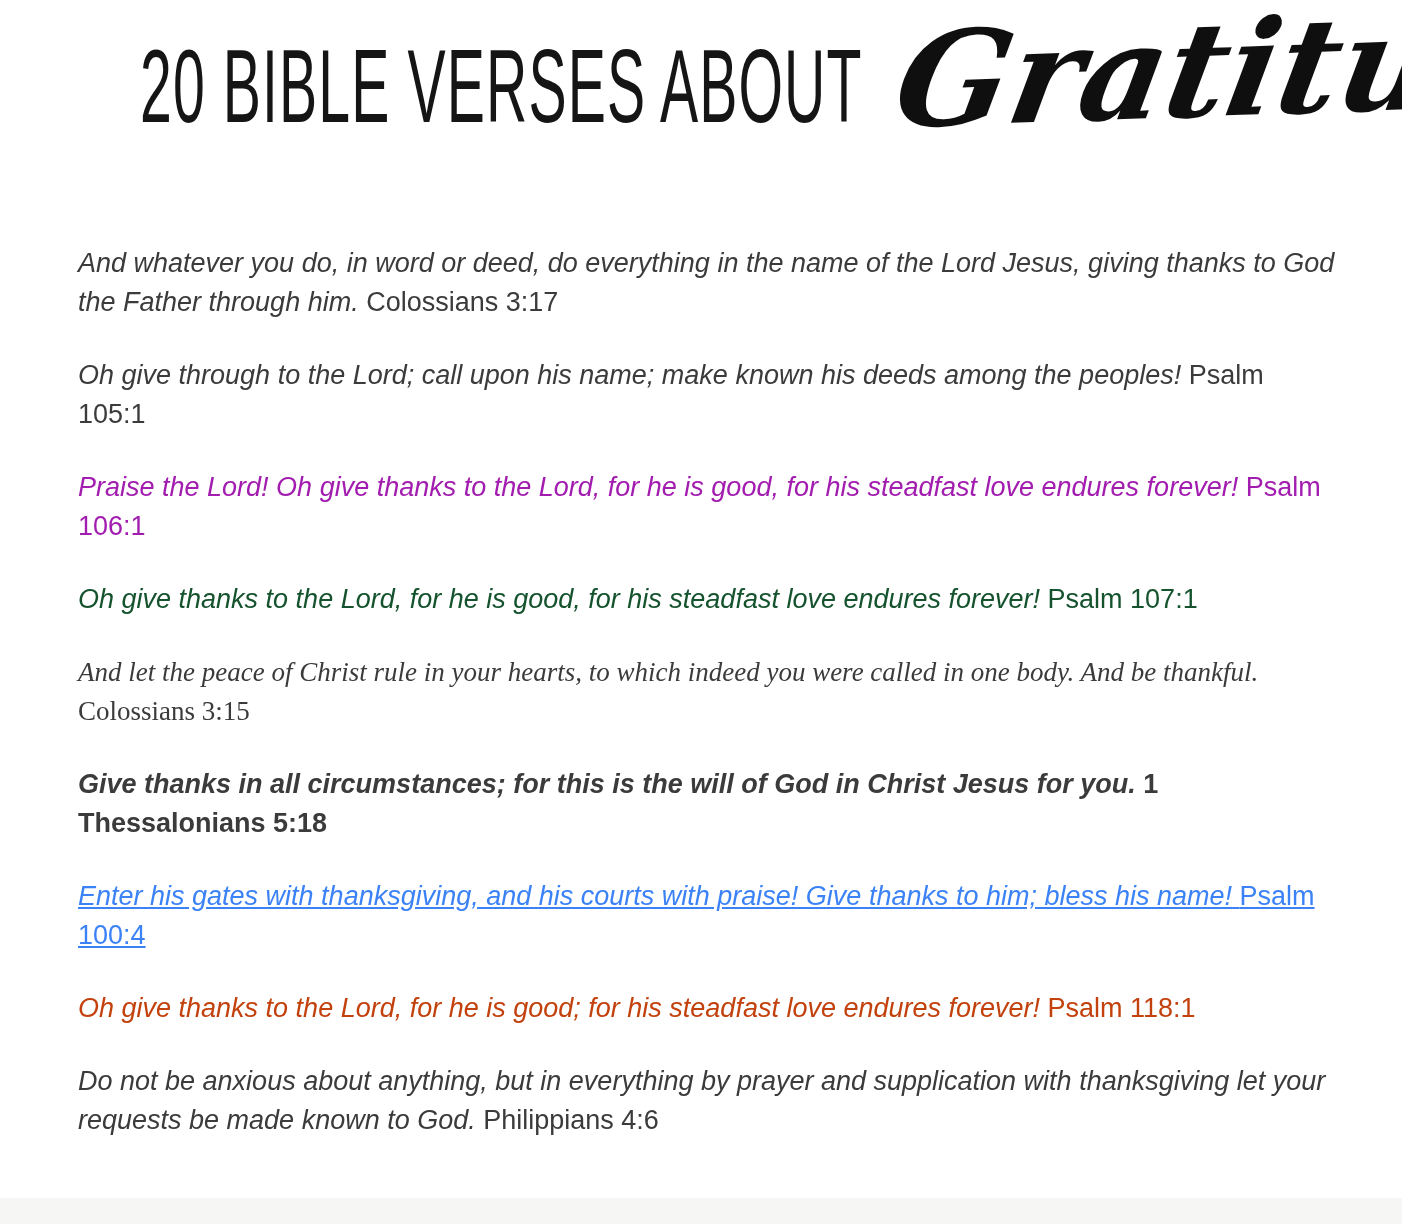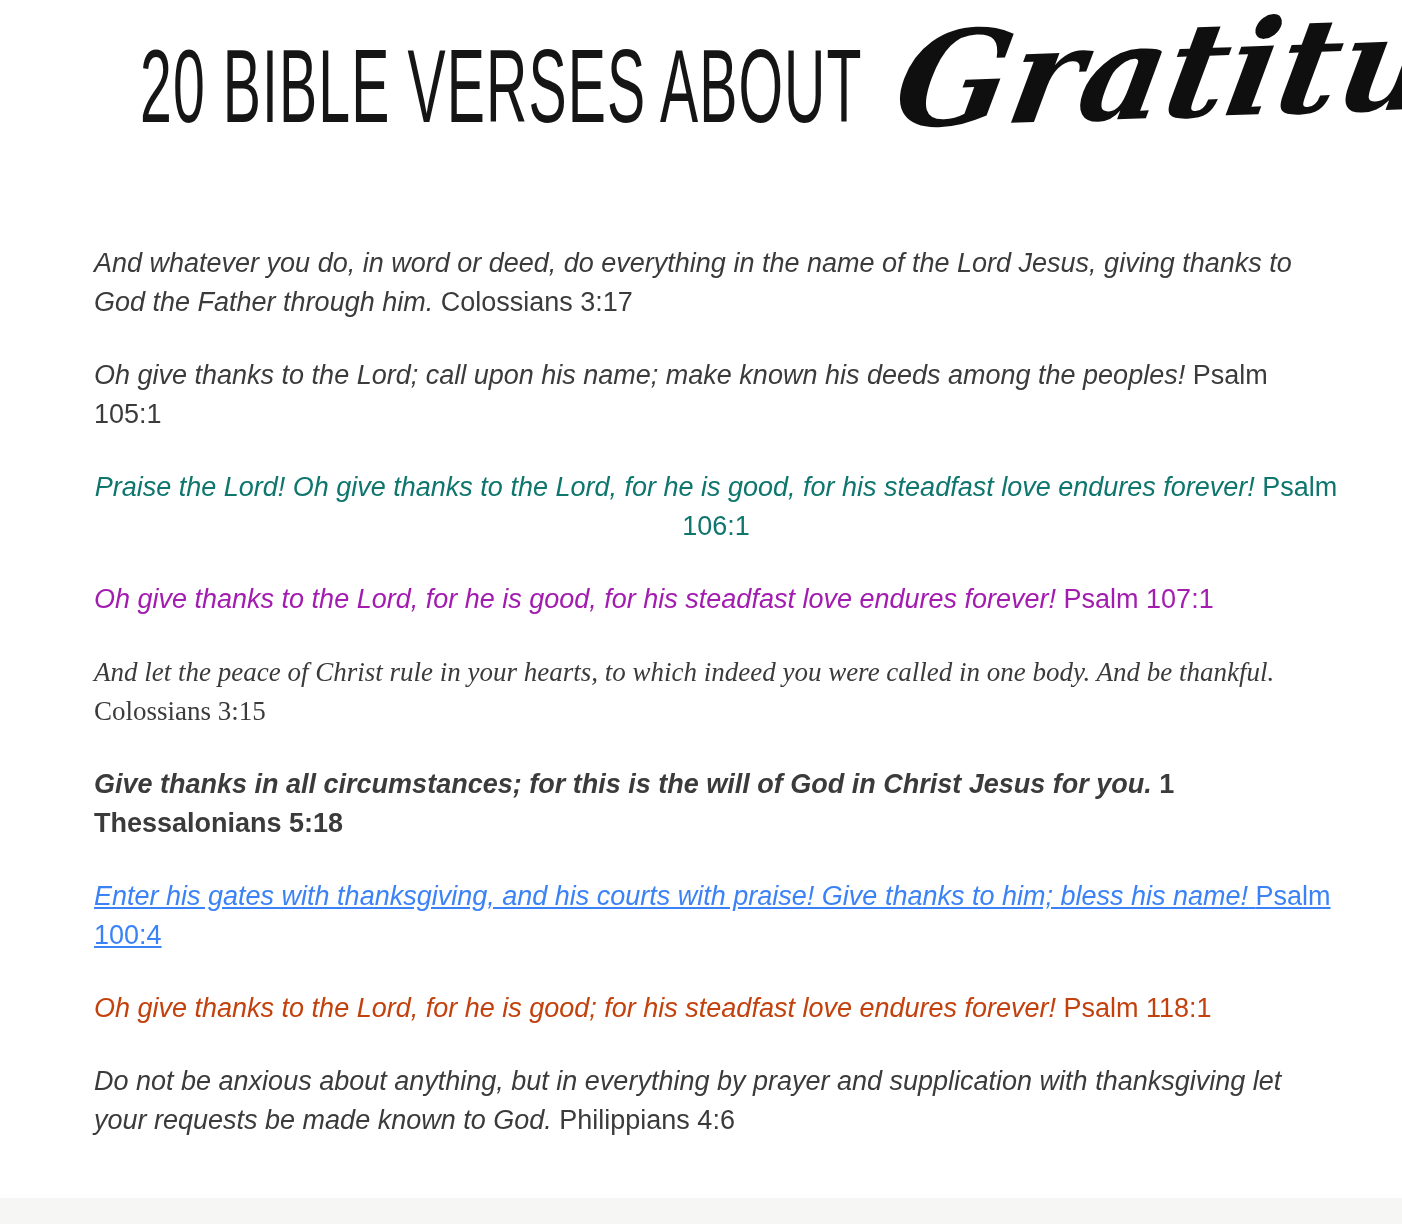--- a/index.html
+++ b/index.html
@@ -47,21 +47,20 @@
     color: #0f0f0f;
     white-space: nowrap;
     font-family: "DejaVu Serif", cursive;
     transform: skewX(-12deg) rotate(-2deg);
     transform-origin: left bottom;
   }
 
   
   .verses {
     padding: 0 56px 0 78px;
-    margin-left: 16px;
   }
   .verse {
     font-size: 27px;
     line-height: 39px;
     color: #3b3b3b;
     margin: 0 0 34px 0;
   }
   .verse-text {
     font-style: italic;
   }
@@ -83,23 +82,23 @@
 
 <div class="page" style="background: rgb(255, 255, 255);">
 
   <div class="header">
     <span class="title-main" style="color: rgb(21, 21, 21);">20 BIBLE VERSES ABOUT</span>
     <span class="title-script">Gratitude</span>
   </div>
 
   <div class="verses">
     <p class="verse" style="color: rgb(59, 59, 59);"><span class="verse-text">And whatever you do, in word or deed, do everything in the name of the Lord Jesus, giving thanks to God the Father through him.</span> <span class="verse-ref">Colossians 3:17</span></p>
-    <p class="verse" style="color: rgb(59, 59, 59);"><span class="verse-text">Oh give thanks to the Lord; call upon his name; make known his deeds among the peoples!</span> <span class="verse-ref">Psalm 105:1</span></p>
-    <p class="verse" style="color: #0f766e; text-align: center;"><span class="verse-text">Praise the Lord! Oh give thanks to the Lord, for he is good, for his steadfast love endures forever!</span> <span class="verse-ref">Psalm 106:1</span></p>
-    <p class="verse" style="color: #a21caf;"><span class="verse-text">Oh give thanks to the Lord, for he is good, for his steadfast love endures forever!</span> <span class="verse-ref">Psalm 107:1</span></p>
+    <p class="verse" style="color: rgb(59, 59, 59);"><span class="verse-text">Oh give through to the Lord; call upon his name; make known his deeds among the peoples!</span> <span class="verse-ref">Psalm 105:1</span></p>
+    <p class="verse" style="color: #a21caf;"><span class="verse-text">Praise the Lord! Oh give thanks to the Lord, for he is good, for his steadfast love endures forever!</span> <span class="verse-ref">Psalm 106:1</span></p>
+    <p class="verse" style="color: #14532d;"><span class="verse-text">Oh give thanks to the Lord, for he is good, for his steadfast love endures forever!</span> <span class="verse-ref">Psalm 107:1</span></p>
     <p class="verse" style="color: rgb(59, 59, 59); font-family: Liberation Serif, serif;"><span class="verse-text">And let the peace of Christ rule in your hearts, to which indeed you were called in one body. And be thankful.</span> <span class="verse-ref">Colossians 3:15</span></p>
     <p class="verse" style="color: rgb(59, 59, 59); font-weight: bold;"><span class="verse-text">Give thanks in all circumstances; for this is the will of God in Christ Jesus for you.</span> <span class="verse-ref">1 Thessalonians 5:18</span></p>
     <p class="verse" style="color: #3b82f6; text-decoration: underline;"><span class="verse-text">Enter his gates with thanksgiving, and his courts with praise! Give thanks to him; bless his name!</span> <span class="verse-ref">Psalm 100:4</span></p>
     <p class="verse" style="color: #c2410c;"><span class="verse-text">Oh give thanks to the Lord, for he is good; for his steadfast love endures forever!</span> <span class="verse-ref">Psalm 118:1</span></p>
     <p class="verse" style="color: rgb(59, 59, 59);"><span class="verse-text">Do not be anxious about anything, but in everything by prayer and supplication with thanksgiving let your requests be made known to God.</span> <span class="verse-ref">Philippians 4:6</span></p>
   </div>
 
   <div class="bottom-band" style="background: rgb(246, 246, 244);"></div>
 
 </div>

